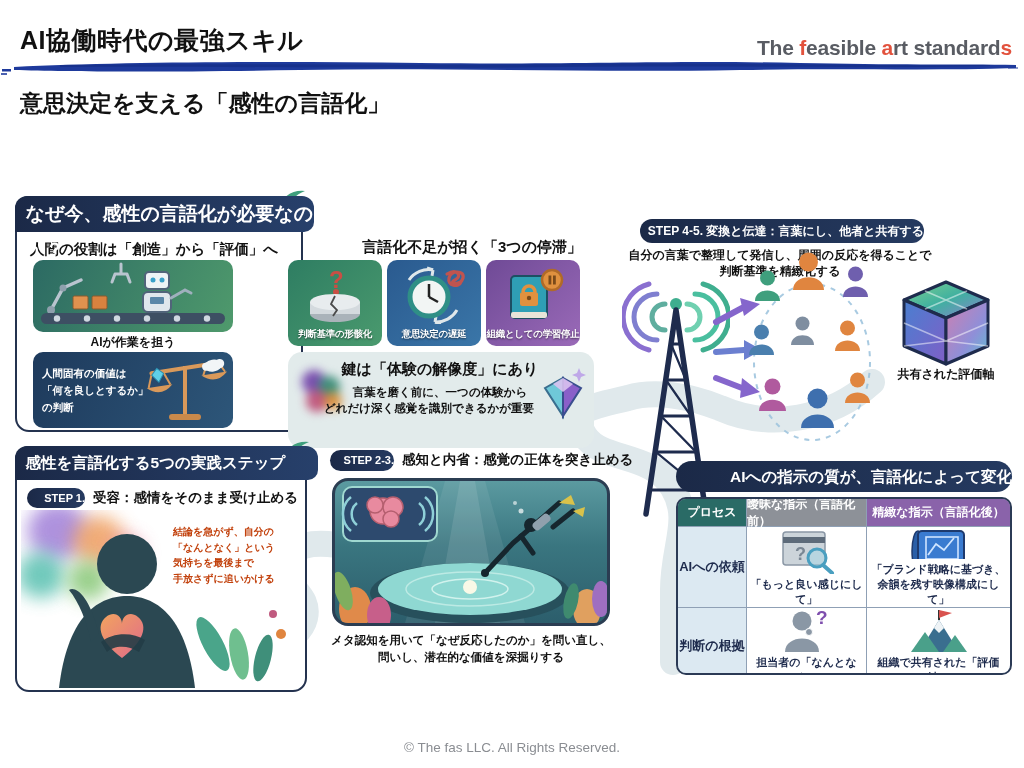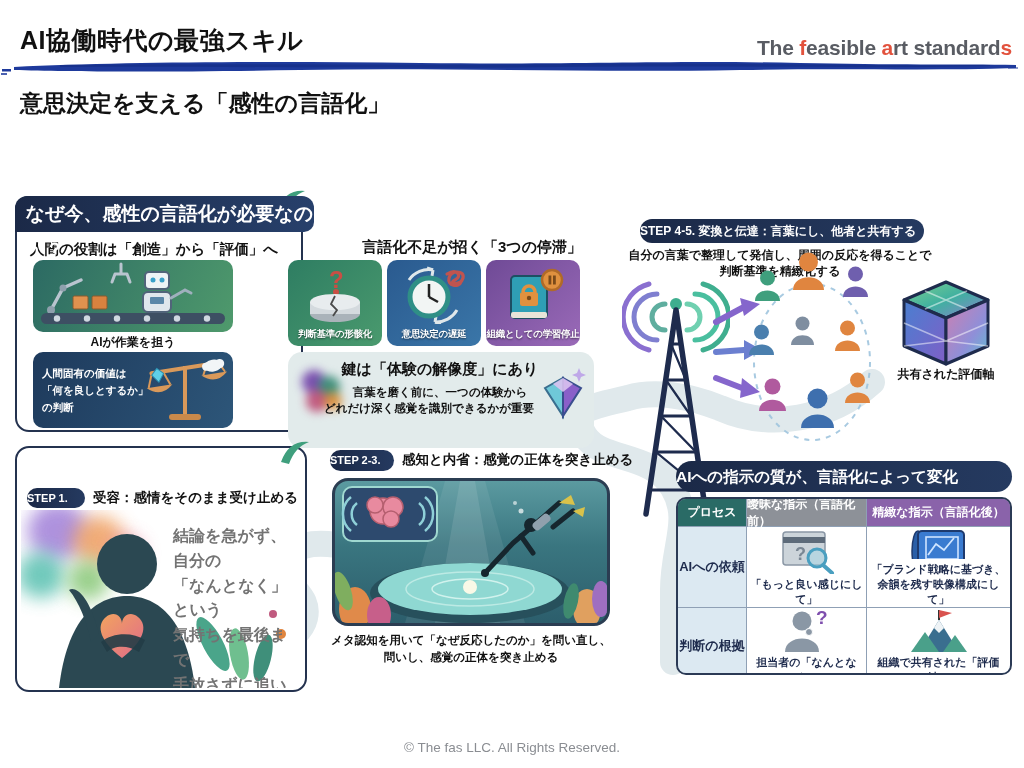--- a/index.html
+++ b/index.html
@@ -5,21 +5,21 @@
   html,body{margin:0;padding:0;background:#fff;}
   #slide{position:relative;width:1024px;height:768px;background:#fff;overflow:hidden;
          font-family:"Liberation Sans","DejaVu Sans",sans-serif;color:#111;}
   .abs{position:absolute;}
   
   #page-title{left:20px;top:24px;font-size:25px;font-weight:800;letter-spacing:.5px;}
   #logo{right:12px;top:36px;font-size:21px;font-weight:700;letter-spacing:-.2px;}
   #subtitle{left:20px;top:88px;font-size:23px;font-weight:800;}
   
   .navybar{background:linear-gradient(90deg,#1b2947,#27406b);color:#fff;font-weight:800;}
-  .pill{background:linear-gradient(90deg,#1b2947,#253a60);color:#fff;font-weight:800;text-align:left;}
+  .pill{background:linear-gradient(90deg,#1b2947,#253a60);color:#fff;font-weight:800;text-align:right;}
   
   #panelA{left:15px;top:196px;width:288px;height:236px;border:2.5px solid #24324f;border-radius:14px;background:#fff;box-sizing:border-box;}
   #panelA .bar{position:absolute;left:-2.5px;top:-2.5px;width:288px;height:36px;line-height:36px;
                border-radius:12px 12px 10px 0;font-size:19px;padding-left:11px;z-index:2;}
   .leaf{position:absolute;z-index:1;}
   #panelA .sub{position:absolute;left:13px;top:42px;font-size:14.5px;font-weight:800;}
   .illu-card{position:absolute;border-radius:10px;overflow:hidden;}
   #robot-card{left:16px;top:62px;width:200px;height:72px;background:linear-gradient(115deg,#2c6a63,#4f9a6c);}
   #robot-caption{position:absolute;left:16px;top:136px;width:200px;text-align:center;font-size:12px;font-weight:800;}
   #value-card{left:16px;top:154px;width:200px;height:76px;background:linear-gradient(115deg,#1e3a5c,#2d5679);color:#fff;}
@@ -44,21 +44,21 @@
   #cube-caption{left:874px;top:366px;width:144px;text-align:center;font-size:12px;font-weight:800;}
   .person{position:absolute;}
   
   #panelE{left:15px;top:446px;width:292px;height:246px;border:2.5px solid #24324f;border-radius:14px;background:#fff;box-sizing:border-box;}
   #panelE .bar{position:absolute;left:-2.5px;top:-2.5px;width:292px;height:34px;line-height:34px;
                border-radius:12px 12px 10px 0;font-size:15.5px;padding-left:11px;z-index:2;}
   #step1-pill{position:absolute;left:10px;top:40px;width:58px;height:20px;line-height:20px;border-radius:11px;font-size:11px;}
   #step1-title{position:absolute;left:76px;top:41px;font-size:13.5px;font-weight:800;}
   #illu1{position:absolute;left:4px;top:62px;width:280px;height:178px;overflow:hidden;border-radius:0 0 11px 11px;}
   .mist{position:absolute;border-radius:50%;filter:blur(9px);opacity:.85;}
-  #step1-text{position:absolute;left:152px;top:14px;width:128px;font-size:16px;font-weight:800;line-height:1.55;color:#737373;}
+  #step1-text{position:absolute;left:152px;top:14px;width:128px;font-size:10px;font-weight:800;line-height:1.55;color:#c2410c;}
   
   #step23-pill{left:330px;top:450px;width:64px;height:21px;line-height:21px;border-radius:11px;font-size:11px;}
   #step23-title{left:402px;top:451px;font-size:13.5px;font-weight:800;}
   #diver-card{left:332px;top:478px;width:278px;height:148px;border:3px solid #2b3d52;border-radius:16px;overflow:hidden;
               background:linear-gradient(180deg,#5b9aa0,#3a7680 45%,#2c5e6c);box-sizing:border-box;}
   #step23-cap{left:318px;top:632px;width:306px;text-align:center;font-size:11.5px;font-weight:800;line-height:1.45;font-family:Liberation Serif, serif;}
   
   #table-pill{left:676px;top:461px;width:336px;height:31px;line-height:31px;border-radius:17px;font-size:15.5px;}
   #ai-table{left:676px;top:497px;width:336px;height:178px;border:2.5px solid #2b3a55;border-radius:10px;overflow:hidden;
             background:#8fa0b5;display:grid;grid-template-columns:68px 119px 1fr;grid-template-rows:27px 80px 1fr;gap:1px;box-sizing:border-box;}
@@ -301,20 +301,21 @@
     <polygon points="6,22 48,40 48,86 6,68" fill="url(#gLeft)" stroke="#1e2b4d" stroke-width="3" stroke-linejoin="round"></polygon>
     <polygon points="90,22 48,40 48,86 90,68" fill="url(#gRight)" stroke="#1e2b4d" stroke-width="3" stroke-linejoin="round"></polygon>
     <path d="M27 13 L69 31 M69 13 L27 31 M6 45 L48 63 M48 63 L6 68 M90 45 L48 63 M48 63 L90 68" stroke="rgba(255,255,255,.5)" stroke-width="1.5" fill="none"></path>
   </svg>
   <div class="abs" id="cube-caption">共有された評価軸</div>
 
   <div class="abs" id="panelE">
     <svg class="leaf" style="right:-8px;top:-10px" width="34" height="26">
         <path d="M2 24 Q10 2 30 4 Q16 9 10 26 Z" fill="#3f9f7d"></path>
       </svg>
+    <div class="bar navybar">感性を言語化する5つの実践ステップ</div>
     <div class="pill" id="step1-pill">STEP 1.</div>
     <div id="step1-title">受容：感情をそのまま受け止める</div>
     <div id="illu1">
       <div class="mist" style="left:6px;top:-8px;width:62px;height:58px;background:#a07fd8;"></div>
       <div class="mist" style="left:52px;top:6px;width:52px;height:50px;background:#f0a060;"></div>
       <div class="mist" style="left:-4px;top:42px;width:48px;height:46px;background:#58c0b0;"></div>
       <div class="mist" style="left:46px;top:50px;width:42px;height:40px;background:#88c878;"></div>
       <div class="mist" style="left:88px;top:26px;width:34px;height:34px;background:#e88aa8;"></div>
       <svg style="position:absolute;left:14px;top:16px" width="180" height="162">
         <circle cx="92" cy="38" r="30" fill="#2b4852"></circle>
@@ -382,21 +383,21 @@
           <circle cx="58" cy="26" r="10"></circle>
           <circle cx="40" cy="24" r="8"></circle>
           <circle cx="56" cy="38" r="8"></circle>
       </g>
       <path d="M22 22 A14 14 0 0 0 22 44 M16 16 A22 22 0 0 0 16 50" stroke="#8fd0d8" stroke-width="2.5" fill="none"></path>
       <path d="M84 22 A14 14 0 0 1 84 44 M90 16 A22 22 0 0 1 90 50" stroke="#8fd0d8" stroke-width="2.5" fill="none"></path>
     </svg>
   </div>
   <div class="abs" id="step23-cap">
     <div>メタ認知を用いて「なぜ反応したのか」を問い直し、</div>
-    <div>問いし、感覚の正体を突き止める</div>
+    <div>問いし、潜在的な価値を深掘りする</div>
   </div>
 
   <div class="abs pill" id="table-pill">AIへの指示の質が、言語化によって変化</div>
   <div class="abs" id="ai-table">
     <div class="th" id="th-proc">プロセス</div>
     <div class="th" id="th-before">曖昧な指示（言語化前）</div>
     <div class="th" id="th-after">精緻な指示（言語化後）</div>
 
     <div class="rowlabel">AIへの依頼</div>
     <div>

